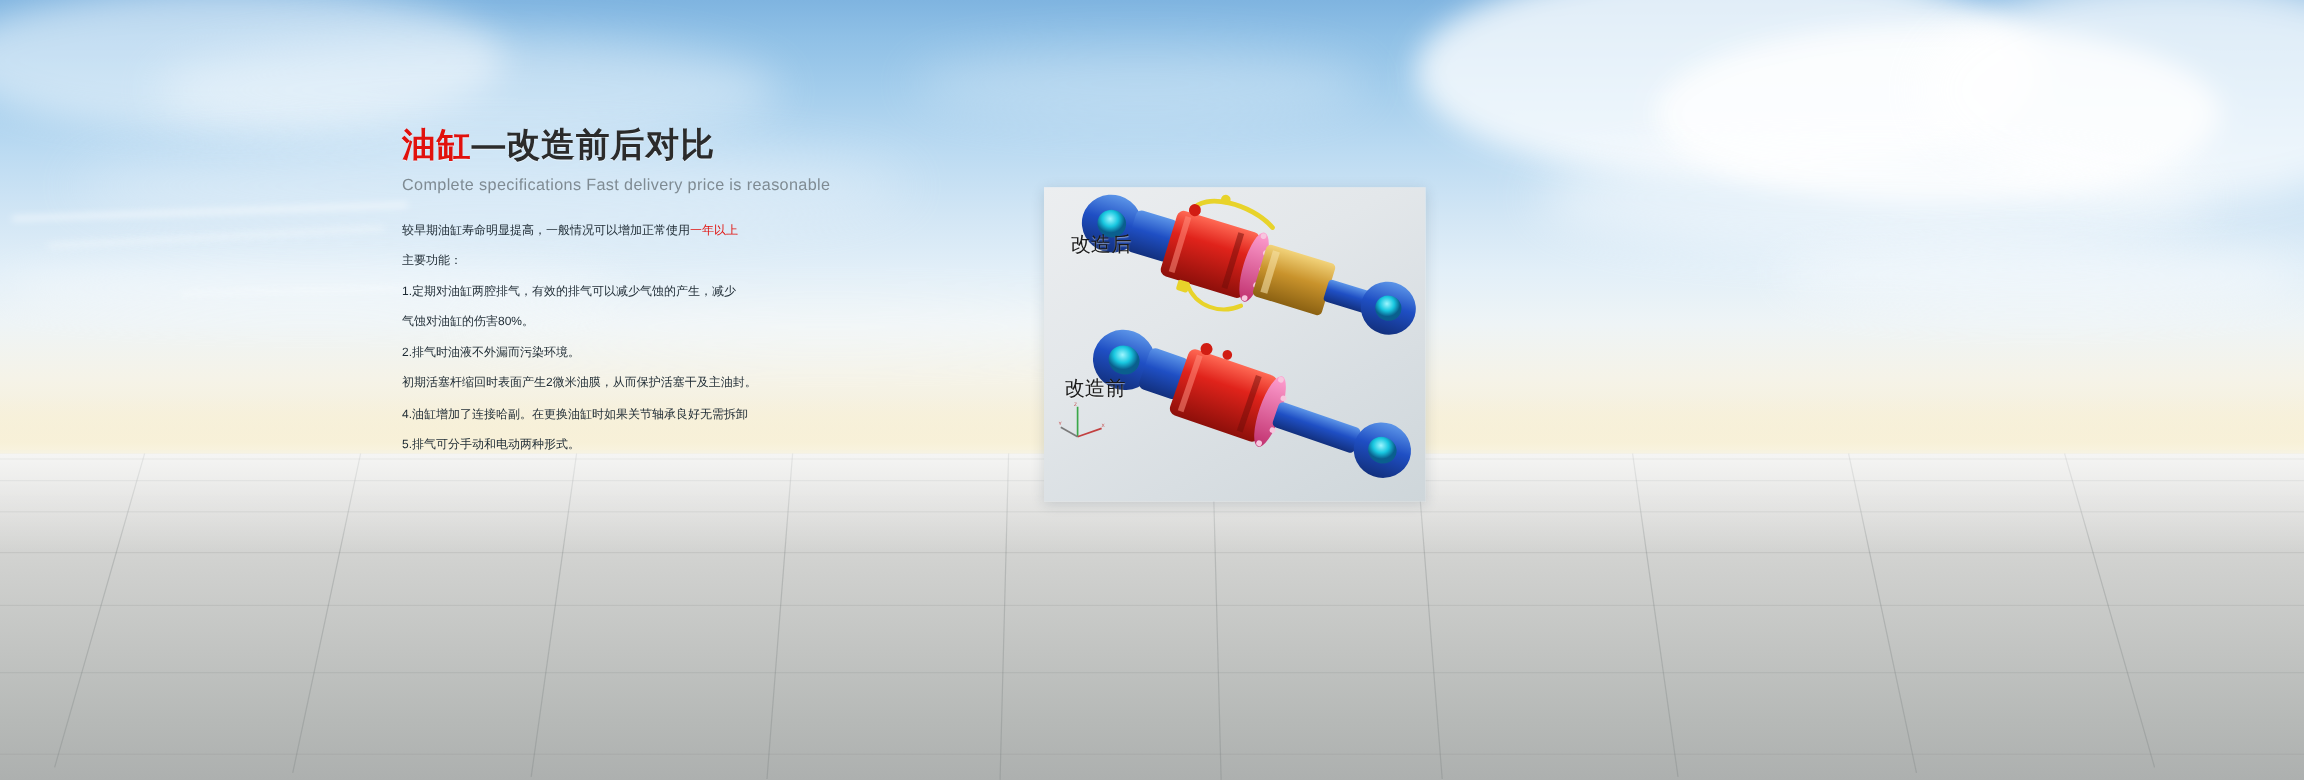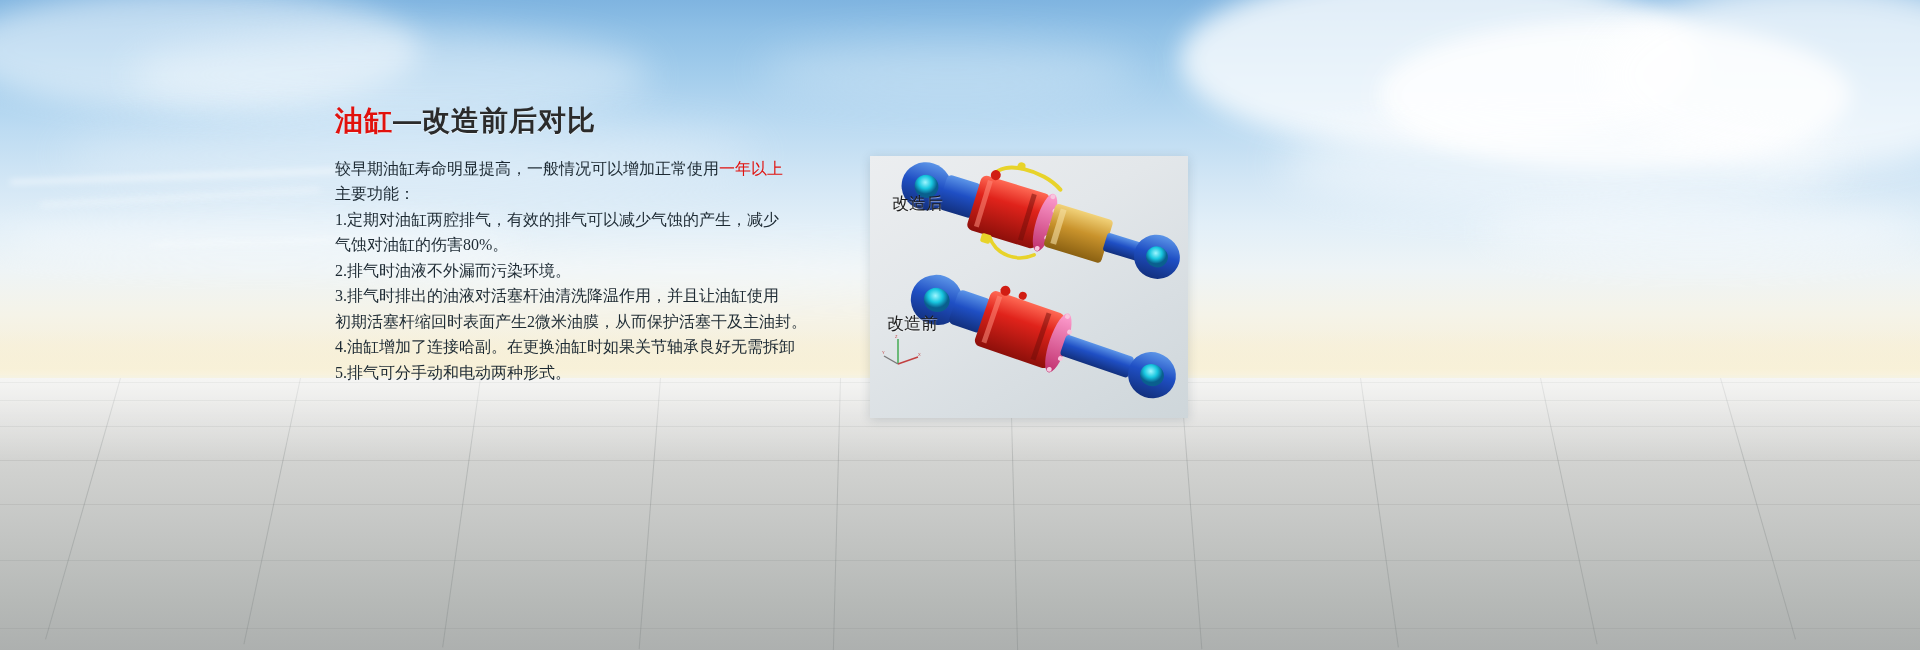--- a/index.html
+++ b/index.html
@@ -68,22 +68,22 @@
   
   .text-block { position:absolute; left:335px; top:106px; width:520px; }
 
   .title { font-size:28px; font-weight:700; letter-spacing:1px; line-height:1.1;
            color:#2b2b2b; text-shadow:0 1px 0 rgba(255,255,255,.5); }
   .title .accent { color:#e1110d; }
 
   .subtitle { margin-top:9px; font-size:13.5px; color:#7f8b93; letter-spacing:.3px;
               font-family:"Liberation Sans","DejaVu Sans",sans-serif; }
 
-  .body { margin-top:19px; color:#1d2a33; font-size:16px; line-height:25.5px;
-          font-family:Liberation Serif, serif; }
+  .body { margin-top:19px; color:#1d2a33; font-size:10px; line-height:25.5px;
+          font-family:Liberation Sans, sans-serif; }
   .body .line { white-space:nowrap; }
   .body .hl { color:#e1110d; }
 
   
   .product-panel {
     position:absolute; left:870px; top:156px; width:318px; height:262px;
     background:linear-gradient(150deg,#eceef0 0%,#e3e7ea 38%,#d8dee2 70%,#ced6da 100%);
     box-shadow:0 2px 10px rgba(40,60,80,.18);
     overflow:hidden;
   }
@@ -140,28 +140,28 @@
     <div class="vtile" style="left:1540px; transform:rotate(-12deg);"></div>
     <div class="vtile" style="left:1720px; transform:rotate(-16deg);"></div>
   </div>
 
   <div class="text-block">
 
     <div class="title">
       <span class="accent">油缸</span><span>—改造前后对比</span>
     </div>
 
+    <div class="subtitle">Complete specifications Fast delivery price is reasonable</div>
 
     <div class="body" id="body-copy">
         <div class="line"><span>较早期油缸寿命明显提高，一般情况可以增加正常使用</span><span class="hl">一年以上</span></div>
         <div class="line"><span>主要功能：</span></div>
         <div class="line"><span>1.定期对油缸两腔排气，有效的排气可以减少气蚀的产生，减少</span></div>
         <div class="line"><span>气蚀对油缸的伤害80%。</span></div>
         <div class="line"><span>2.排气时油液不外漏而污染环境。</span></div>
-        <div class="line"><span>3.排气时排出的油液对活塞杆油清洗降温作用，并且让油缸使用</span></div>
         <div class="line"><span>初期活塞杆缩回时表面产生2微米油膜，从而保护活塞干及主油封。</span></div>
         <div class="line"><span>4.油缸增加了连接哈副。在更换油缸时如果关节轴承良好无需拆卸</span></div>
         <div class="line"><span>5.排气可分手动和电动两种形式。</span></div>
       </div>
   </div>
 
   <div class="product-panel">
 
     <svg class="cyl cyl-after" viewBox="0 0 310 120">
       <defs>

